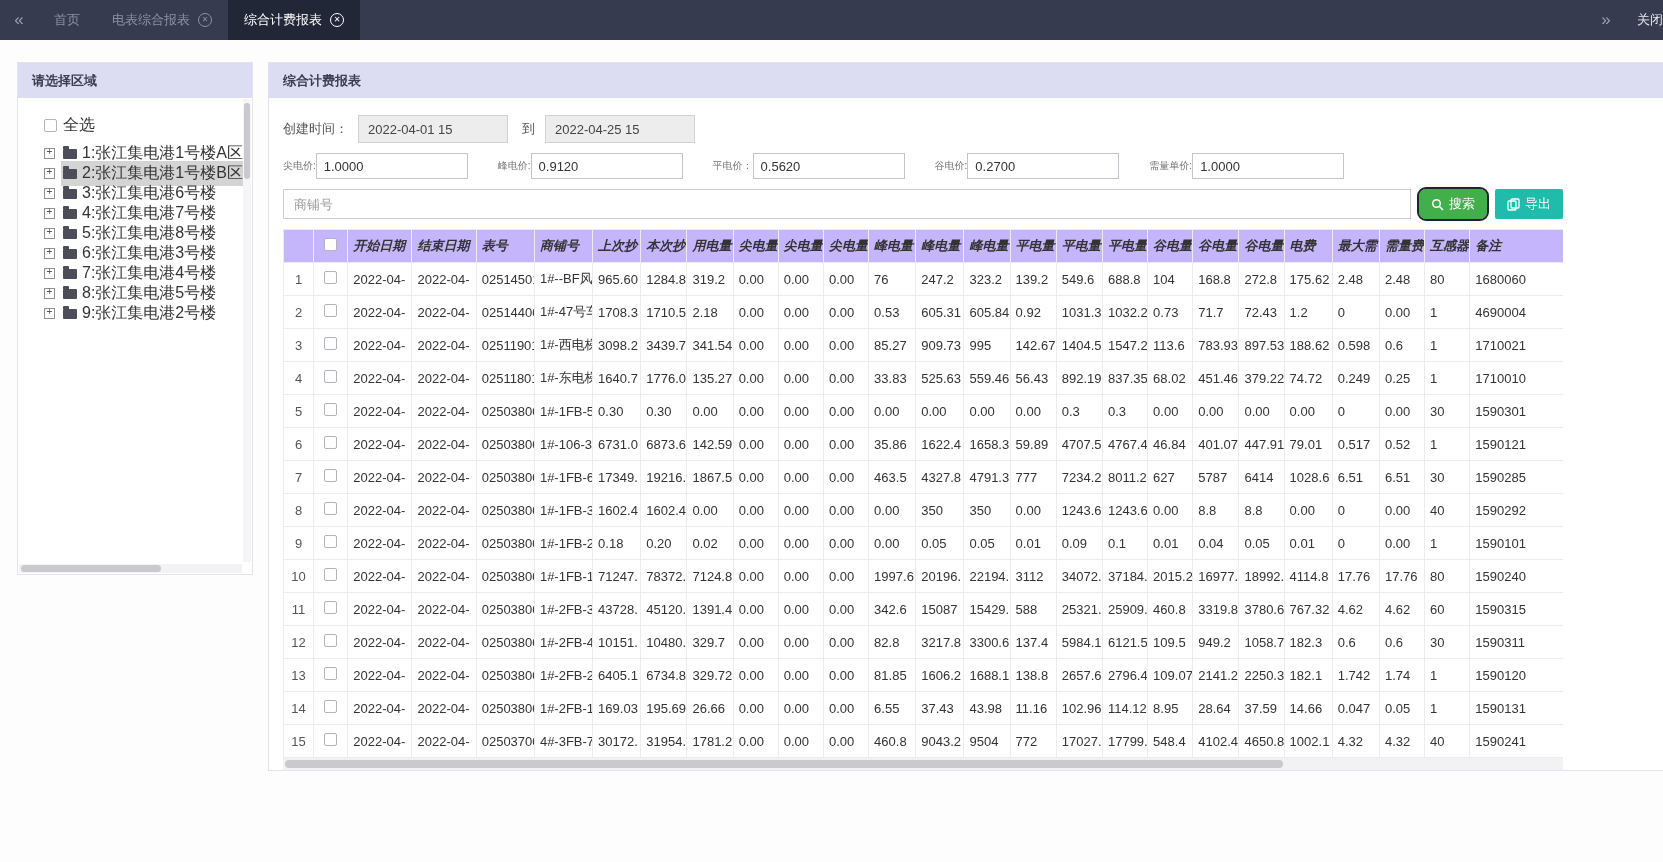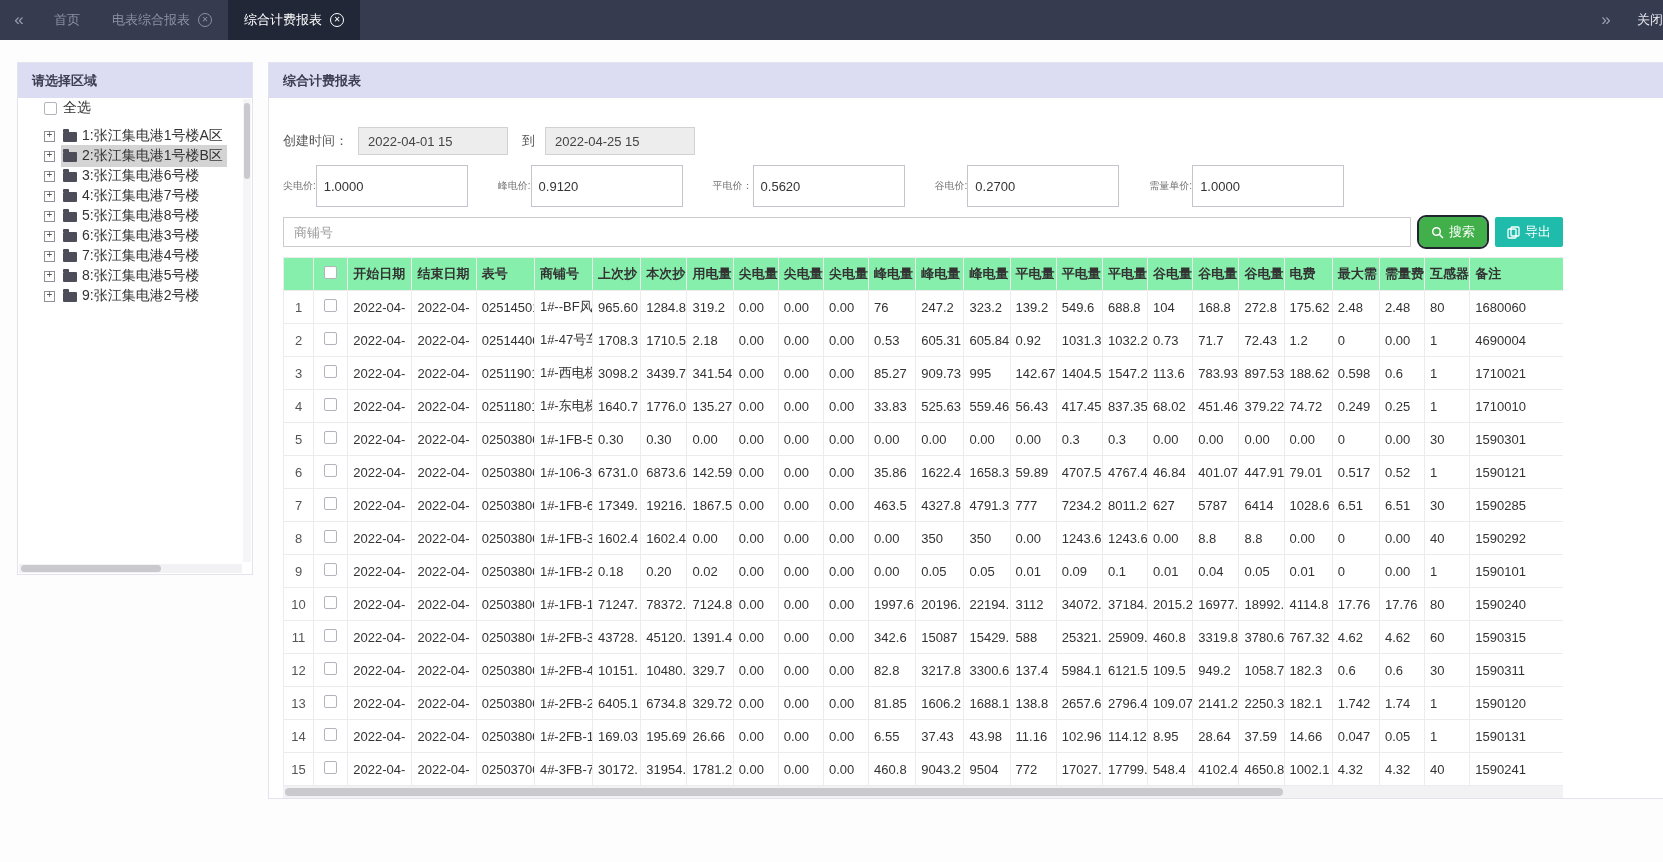--- a/index.html
+++ b/index.html
@@ -14,66 +14,66 @@
   .tab.active { background:var(--tab_active_bg); color:#fff; }
   .tab .close { width:14px; height:14px; border:1px solid currentColor; border-radius:50%; font-size:8px; line-height:12px; text-align:center; flex:none; }
   .tabbar-right { position:absolute; right:-26px; top:0; height:40px; display:flex; align-items:center; gap:12px; }
   .close-actions { font-size:13px; color:#e8eaf0; white-space:nowrap; cursor:pointer; }
 
   
   .panel-header { height:35px; background:var(--panel_header_bg); display:flex; align-items:center; padding:0 14px; font-size:13px; font-weight:bold; color:#3d3d52; }
 
   
   .sidebar { position:absolute; left:17px; top:62px; width:236px; height:513px; background:#fff; border:1px solid #e3e3ee; }
-  .tree { padding:0 10px 6px 6px; font-size:14px; }
+  .tree { padding:17px 10px 6px 6px; font-size:16px; }
   .tree-row { display:flex; align-items:center; gap:6px; height:20px; padding-left:20px; cursor:pointer; white-space:nowrap; }
   .select-all { margin-bottom:8px; }
   .cb { display:inline-block; width:13px; height:13px; background:#fff; border:1px solid #b3b3bc; border-radius:2px; flex:none; cursor:pointer; }
   .expander { width:11px; height:11px; border:1px solid #8f8f98; background:#fff; position:relative; flex:none; }
   .expander::before { content:"+"; position:absolute; left:1.5px; top:-2.5px; font-size:10px; color:#555; }
   .item-body { display:flex; align-items:center; gap:5px; padding:2px 4px 2px 2px; }
   .item-body.selected { background:var(--selected_row_bg);align-items:center; }
   .folder { width:14px; height:10px; background:#4d4d5a; border-radius:1px; position:relative; flex:none; margin-top:2px; }
   .folder::before { content:""; position:absolute; top:-3px; left:0; width:6px; height:3px; background:#4d4d5a; border-radius:1px 1px 0 0; }
   .vscroll { position:absolute; right:1px; top:36px; bottom:12px; width:8px; background:#f5f5f7; }
   .vscroll .thumb { position:absolute; top:4px; left:1px; width:6px; height:76px; background:#c9c9ce; border-radius:3px; }
   .hscroll { position:relative; background:#f2f2f4; }
   .hscroll .thumb { position:absolute; background:#c9c9ce; border-radius:4px; }
   .hscroll.side { position:absolute; left:1px; right:10px; bottom:1px; height:9px; }
   .hscroll.side .thumb { left:2px; top:1px; width:140px; height:7px; }
 
   
   .main { position:absolute; left:268px; top:62px; width:1395px; background:#fff; border:1px solid #e3e3ee; border-right:none; }
-  .content { padding:29px 14px 0; }
+  .content { padding:17px 14px 0; }
   .inner { width:1280px; }
   .filter-row { display:flex; align-items:center; }
   .flabel { font-size:13px; color:#555; white-space:nowrap; }
   .date-row { margin-bottom:10px; }
   .date-input { width:150px; height:28px; background:#ededed; border:1px solid #d2d2d2; padding:0 9px; font-size:13px; color:#444; margin-left:10px; font-family:inherit; }
   .to { margin-left:14px; }
   .price-row { margin-bottom:10px; }
   .price-group { display:flex; align-items:center; margin-right:30px; }
   .plabel { font-size:10px; color:#737373; white-space:nowrap;text-align:center; }
-  .pinput { width:152px; height:42px; border:1px solid #c4c4cc; padding:0 7px; font-size:13px; color:#333; font-family:inherit; }
+  .pinput { width:152px; height:26px; border:1px solid #c4c4cc; padding:0 7px; font-size:13px; color:#333; font-family:inherit; }
   .shop-row { margin-bottom:10px; }
   .shop-input { flex:1; height:30px; border:1px solid #ccc; padding:0 10px; font-size:13px; color:#333; font-family:inherit; }
   .shop-input::placeholder { color:#9a9a9a; }
   .btn { height:30px; display:flex; align-items:center; gap:5px; color:#fff; font-size:13px; border:none; padding:0 12px; margin-left:8px; cursor:pointer; border-radius:2px; font-family:inherit; }
   .btn.search { background:var(--accent_green); outline:2px solid #20242e;border-radius:7px; }
   .btn.export { background:var(--accent_teal); }
 
   .report-bar { height:34px; border:1px solid #ececf2; border-bottom:none; background:#fcfcfd; display:flex; align-items:center; padding:0 12px; }
   .report-title { font-weight:bold; font-size:13px; color:#3d3d52; }
   .info-icon { margin-left:auto; width:15px; height:15px; border-radius:50%; background:#4c4c57; color:#fff; font-size:10px; font-weight:bold; text-align:center; line-height:15px; cursor:pointer; }
   .info-icon::before { content:"i"; }
 
   .table-clip { overflow:hidden; }
   table { border-collapse:collapse; table-layout:fixed; width:1340px; font-size:13px; }
   th,td { border:1px solid #ececee; height:33px; padding:0 5px; text-align:left; white-space:nowrap; overflow:hidden; font-weight:normal; }
-  th { font-weight:bold; color:#333; background:#86efac; }
+  th { font-weight:bold; color:#333; background:#c4b5fd;font-style:italic; }
   .numcell { text-align:center; color:#555; }
   .cbcell { text-align:center; }
   .hscroll.table { height:12px; }
   .hscroll.table .thumb { left:2px; top:2px; width:78%; height:8px; }
 </style>
 </head>
 <body>
 
 <div class="tabbar">
   <div class="nav-arrow">«</div>
@@ -385,21 +385,21 @@
               <td>1640.7</td>
               <td>1776.0</td>
               <td>135.27</td>
               <td>0.00</td>
               <td>0.00</td>
               <td>0.00</td>
               <td>33.83</td>
               <td>525.63</td>
               <td>559.46</td>
               <td>56.43</td>
-              <td>417.45</td>
+              <td>892.19</td>
               <td>837.35</td>
               <td>68.02</td>
               <td>451.46</td>
               <td>379.22</td>
               <td>74.72</td>
               <td>0.249</td>
               <td>0.25</td>
               <td>1</td>
               <td>1710010</td>
             </tr>

